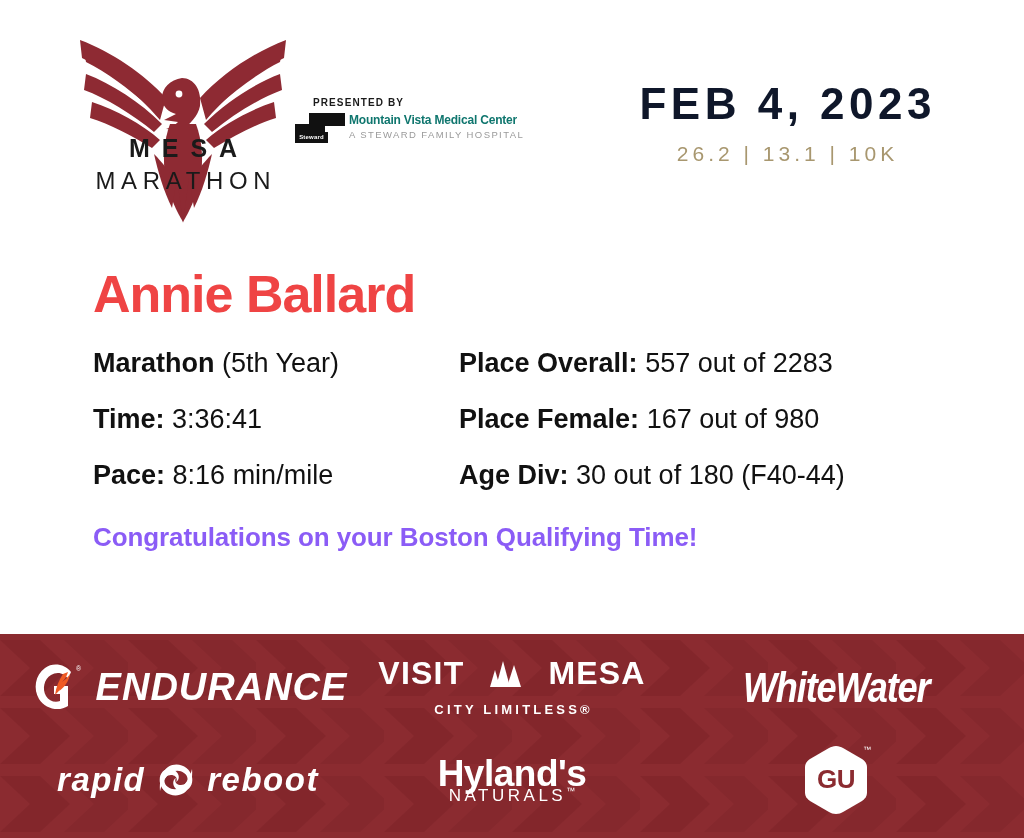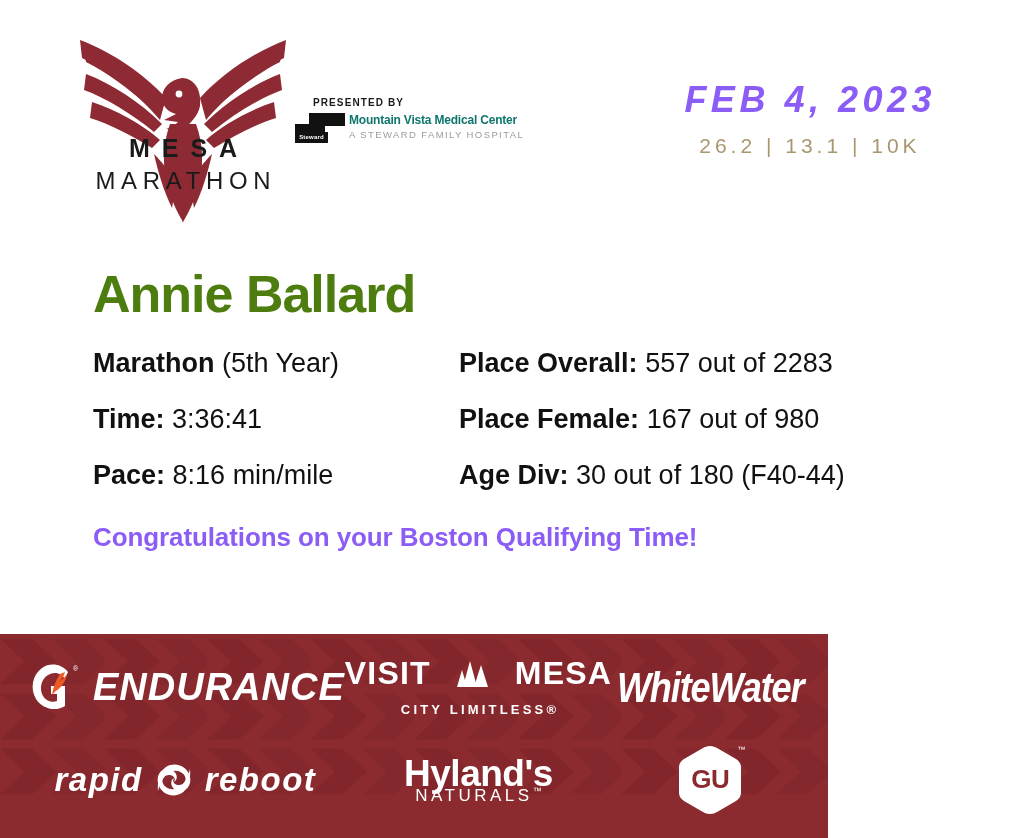--- a/index.html
+++ b/index.html
@@ -135,28 +135,27 @@
   }
 
   
   .date-block {
     position: absolute;
     right: 88px;
     top: 82px;
     text-align: center;
   }
   .date-main {
-    font-size: 36px;
+    font-size: 44px;
     font-weight: bold;
     letter-spacing: 4.5px;
     text-indent: 4.5px;
-    color: #8b5cf6;
+    color: #0f172a;
     line-height: 1;
     white-space: nowrap;
-    font-style: italic;
   }
   .date-dists {
     font-size: 21px;
     font-weight: 400;
     letter-spacing: 4px;
     text-indent: 4px;
     color: #a8976f;
     line-height: 1;
     margin-top: 17px;
     white-space: nowrap;
@@ -166,21 +165,21 @@
   .results {
     position: absolute;
     left: 93px;
     top: 268px;
     width: 860px;
   }
   .athlete-name {
     font-size: 52px;
     font-weight: bold;
     letter-spacing: -1px;
-    color: #4d7c0f;
+    color: #ef4444;
     line-height: 1;
     margin-bottom: 28px;
   }
   .stats-grid {
     display: grid;
     grid-template-columns: 366px 1fr;
     row-gap: 24px;
   }
   .stat {
     font-size: 27px;
@@ -196,21 +195,21 @@
     font-weight: bold;
     color: #8b5cf6;
     letter-spacing: -0.1px;
   }
 
   
   .sponsor-band {
     position: absolute;
     left: 0;
     top: 634px;
-    width: 828px;
+    width: 1024px;
     height: 204px;
     background: #8b2b30;
     overflow: hidden;
   }
   .chevrons {
     position: absolute;
     inset: 0;
     opacity: .5;
   }
   .sponsor-grid {

